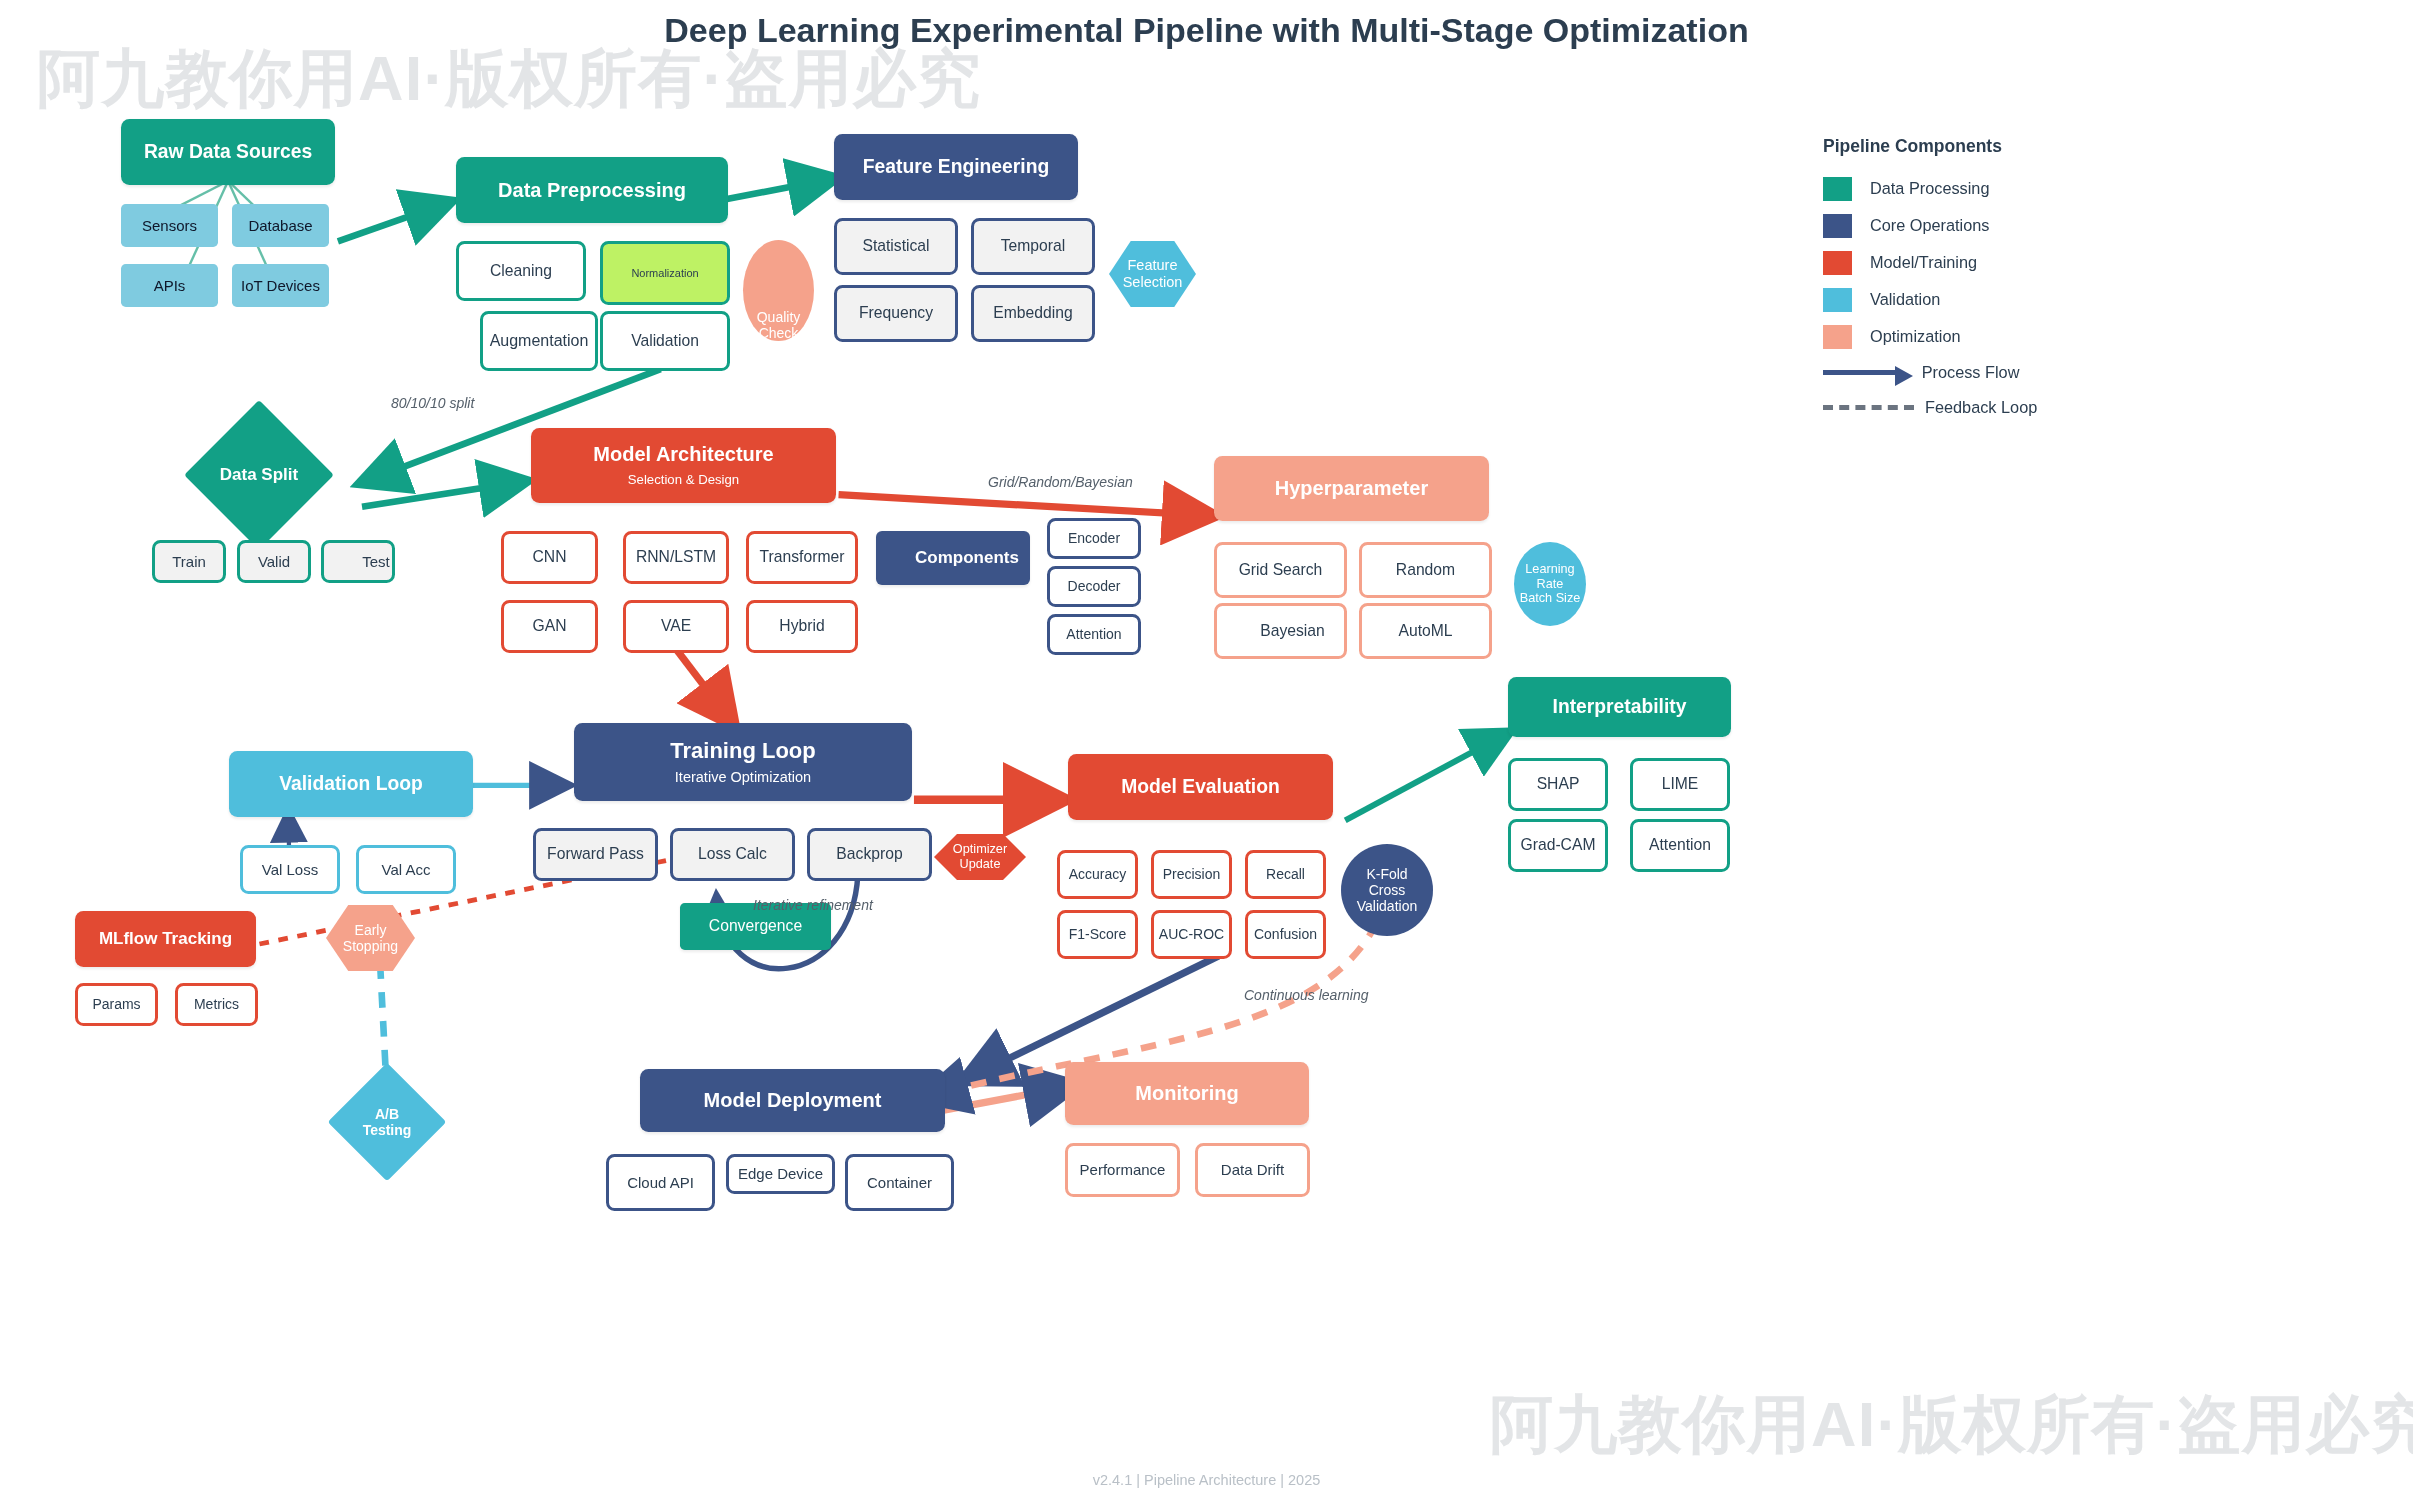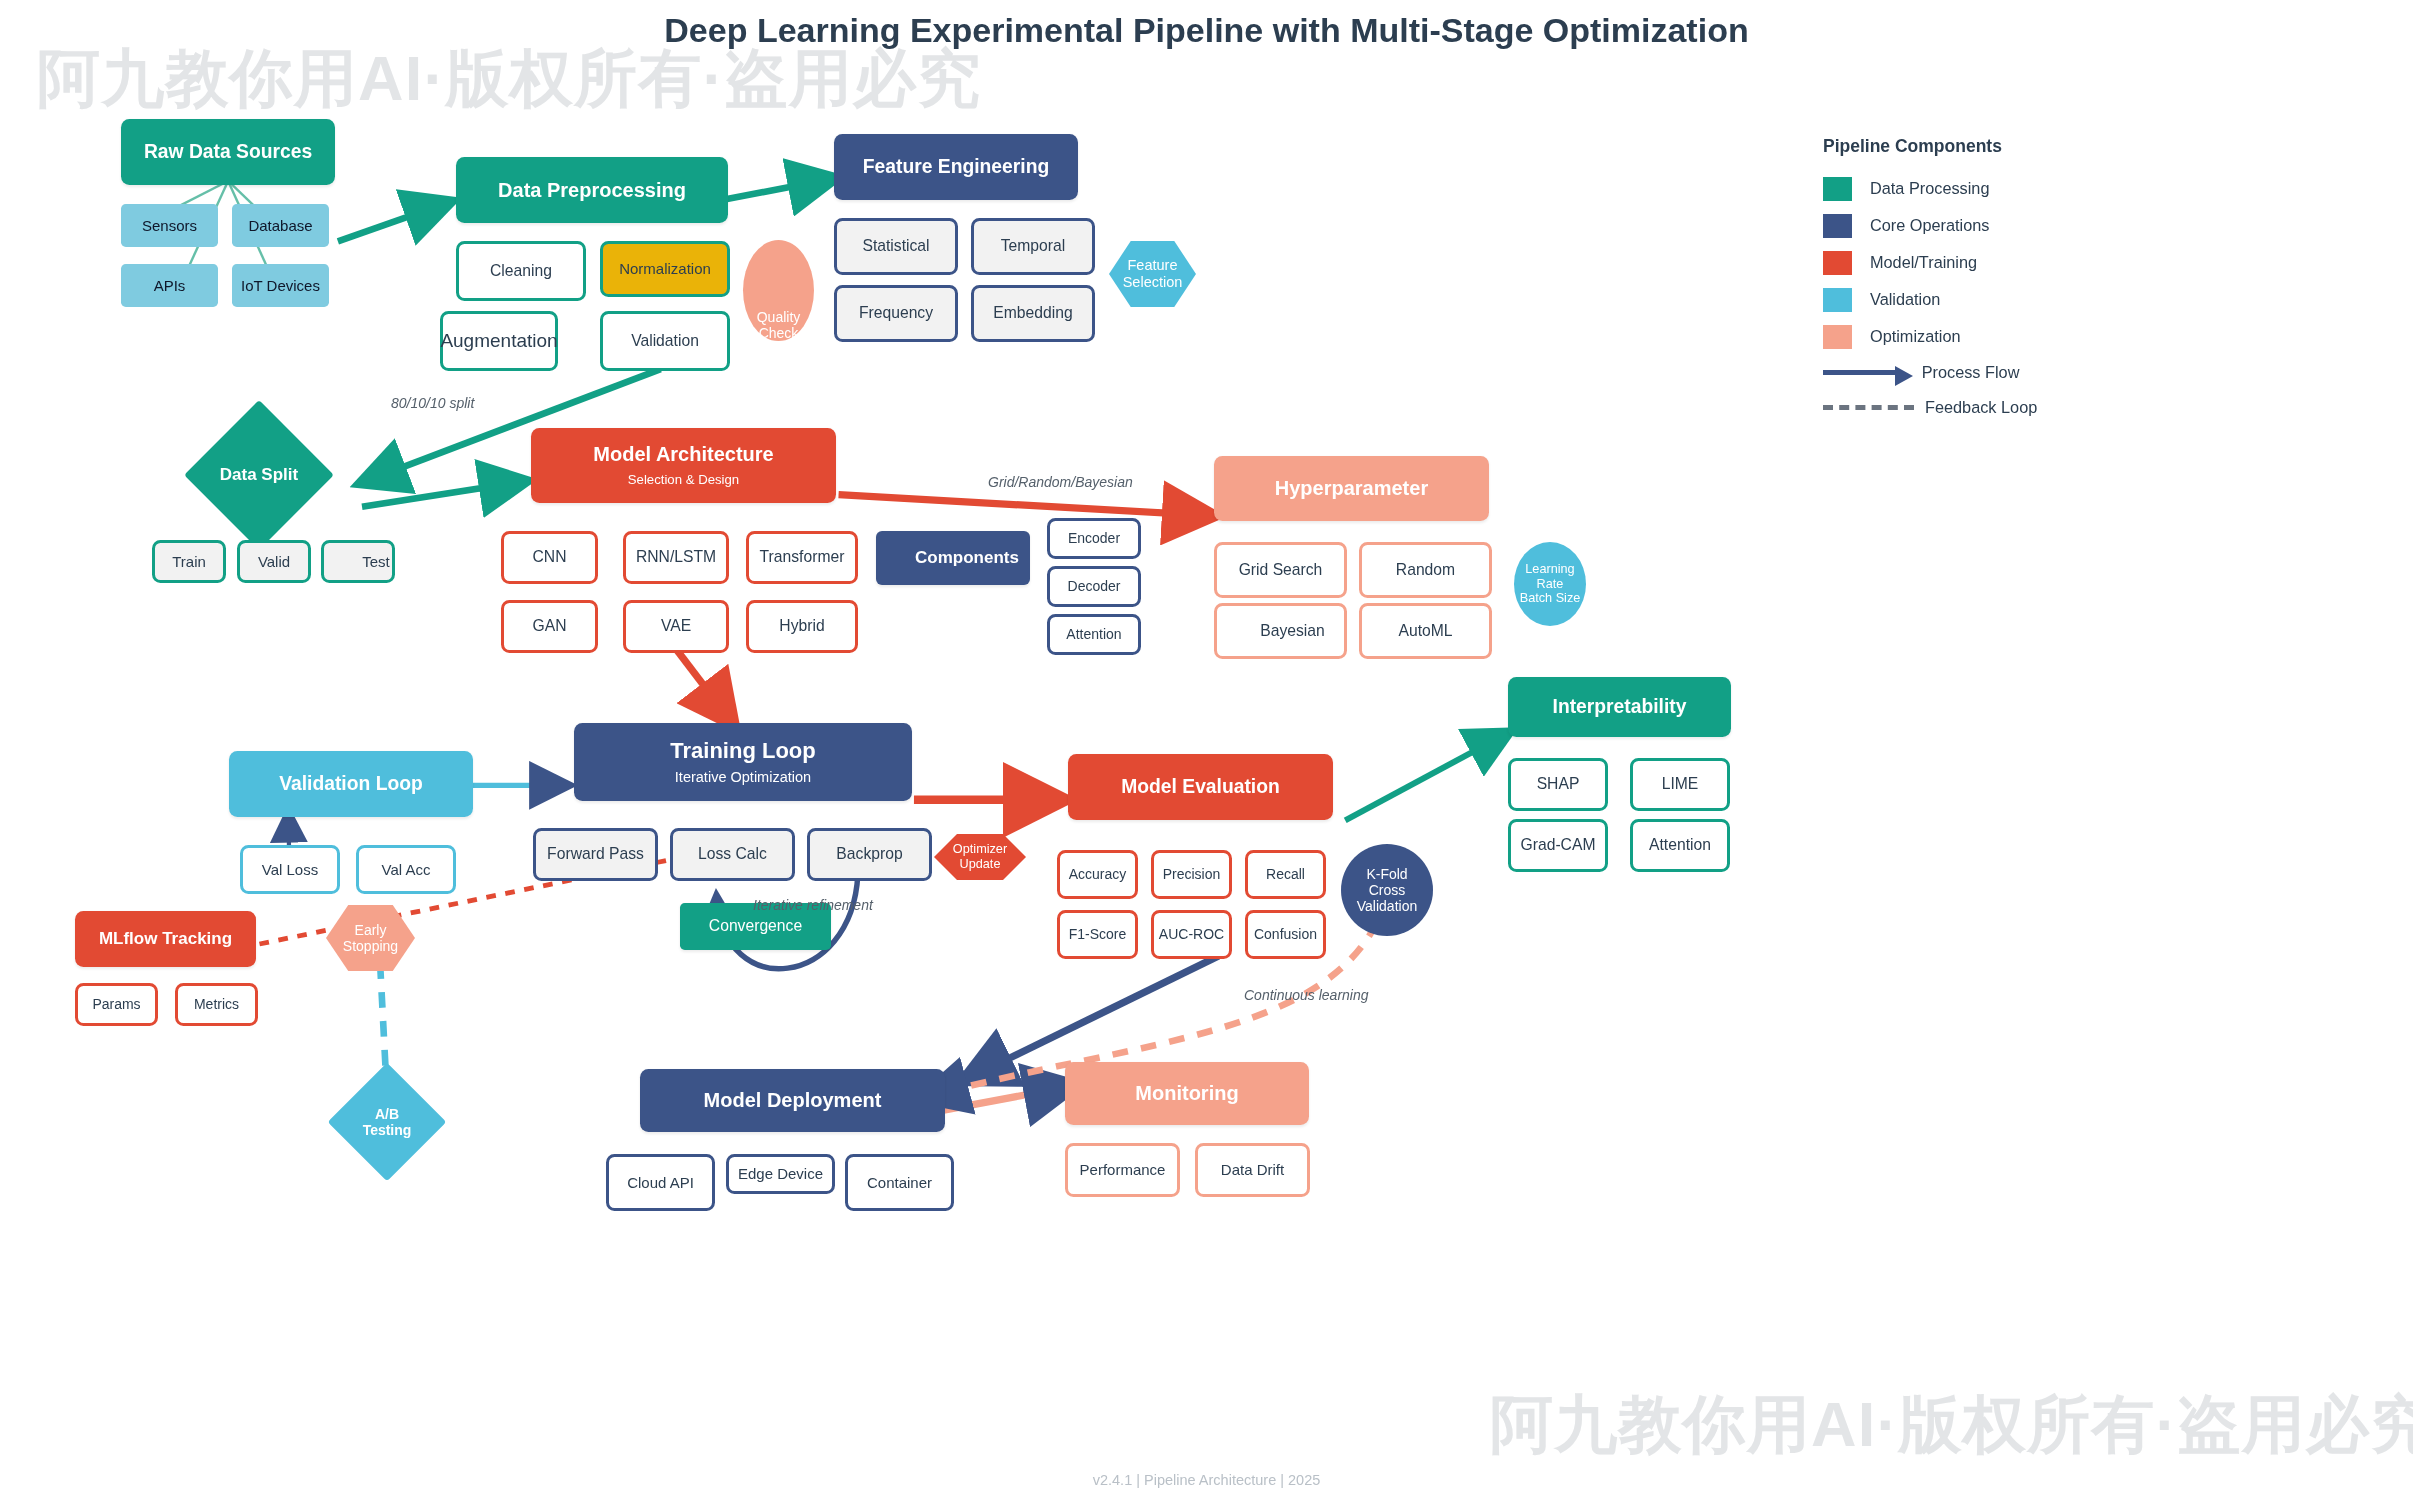--- a/index.html
+++ b/index.html
@@ -193,24 +193,24 @@
   <div class="node plain-chip" style="left:232px; top:264px; width:97px; height:43px; font-size:15px;">
     <span>IoT Devices</span>
   </div>
 
   <div class="node main-box" style="left:456px; top:157px; width:272px; height:66px; background:#12A086; font-size:20px;">
     <span>Data Preprocessing</span>
   </div>
   <div class="node sub-box" style="left:456px; top:241px; width:130px; height:60px; border-color:#12A086; font-size:15.7px; background:#fff;">
     <span>Cleaning</span>
   </div>
-  <div class="node sub-box" style="left:600px; top:241px; width:130px; height:56px; border-color:#12A086; font-size:15px; background:#eab308;">
+  <div class="node sub-box" style="left:600px; top:241px; width:130px; height:64px; border-color:#12A086; font-size:11px; background:#bef264;">
     <span>Normalization</span>
   </div>
-  <div class="node sub-box" style="left:440px; top:311px; width:118px; height:60px; border-color:#12A086; font-size:19px; background:#fff;">
+  <div class="node sub-box" style="left:480px; top:311px; width:118px; height:60px; border-color:#12A086; font-size:16px; background:#fff;">
     <span>Augmentation</span>
   </div>
   <div class="node sub-box" style="left:600px; top:311px; width:130px; height:60px; border-color:#12A086; font-size:15.7px; background:#fff;">
     <span>Validation</span>
   </div>
 
   <div class="node ellipse" style="left:743px; top:240px; width:71px; height:101px; background:#F5A28B; font-size:14px;justify-content:flex-end;">
     <span>Quality</span>
     <span>Check</span>
   </div>

